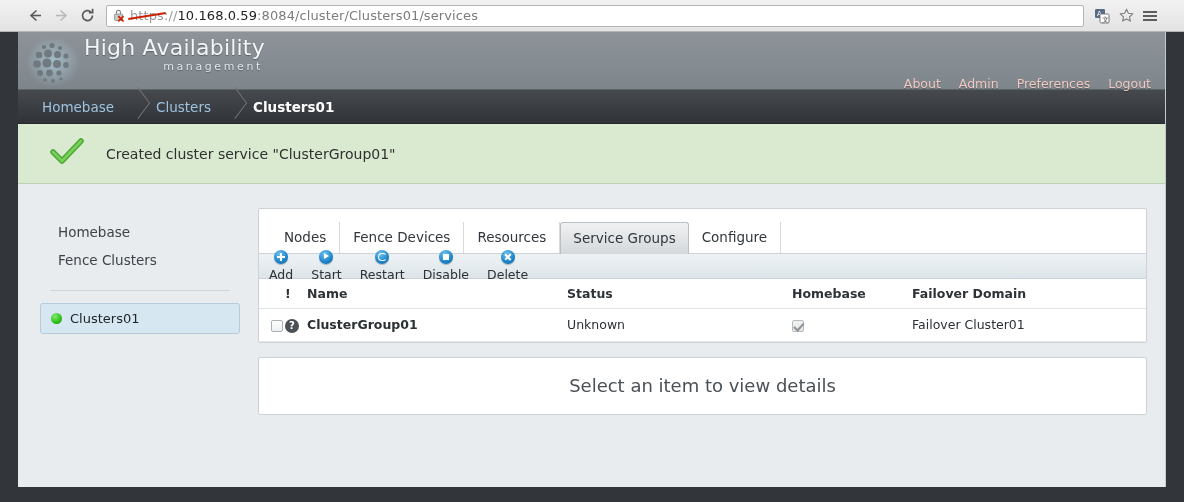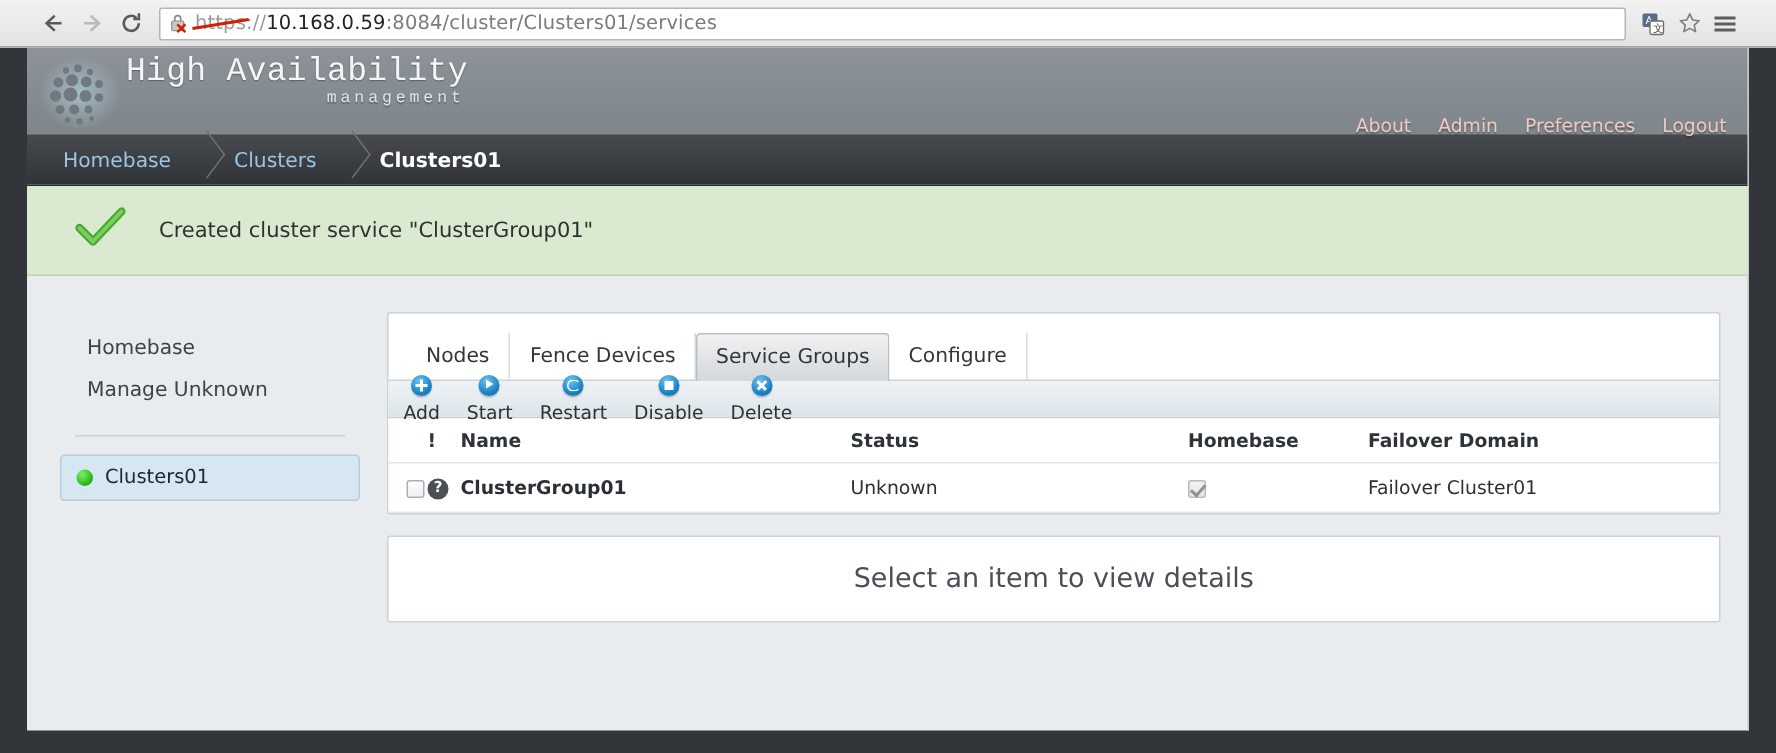--- a/index.html
+++ b/index.html
@@ -52,21 +52,21 @@
     background: #e8ecee; border-right: 1px solid #c5cace;
   }
 
   
   .app-header {
     height: 58px; background: linear-gradient(#8d9398, #7e868c);
     position: relative; border-bottom: 1px solid #5d6468;
   }
   .logo-area { position: absolute; left: 6px; top: 4px; display: flex; align-items: flex-end; }
   .logo-mark { width: 58px; height: 52px; position: relative; }
-  .logo-text { margin-left: 2px; padding-bottom: 15px; font-family: Liberation Mono, monospace; }
+  .logo-text { margin-left: 2px; padding-bottom: 15px; }
   .logo-title {
     font-size: 22px; color: #f3f6f8; letter-spacing: .2px;
     font-weight: 400; line-height: 24px;
     text-shadow: 0 1px 1px rgba(0,0,0,.35);
   }
   .logo-sub {
     font-size: 11px; color: #dfe5e9; letter-spacing: 2.6px;
     text-align: right; padding-right: 2px; line-height: 13px;
     text-shadow: 0 1px 1px rgba(0,0,0,.3);
   }
@@ -332,34 +332,35 @@
           <path d="M3 14 L12 23 L31 3" fill="none" stroke="#79cf5c" stroke-width="2.6" stroke-linecap="round" stroke-linejoin="round"></path>
         </svg>
       </span>
       <span class="alert-text">Created cluster service "ClusterGroup01"</span>
     </div>
 
     <div class="body-wrap">
 
       <div class="sidebar">
         <a href="#" class="side-link">Homebase</a>
-        <a href="#" class="side-link">Manage Unknown</a>
+        <a href="#" class="side-link">Fence Clusters</a>
         <div class="side-div"></div>
         <div class="cluster-item">
           <span class="dot"></span>
           <span class="cluster-name">Clusters01</span>
         </div>
       </div>
 
       <div class="content">
         <div class="panel">
 
           <div class="tabs">
             <div class="tab">Nodes</div>
             <div class="tab">Fence Devices</div>
+            <div class="tab">Resources</div>
             <div class="tab active">Service Groups</div>
             <div class="tab">Configure</div>
           </div>
 
           <div class="toolbar">
             <div class="tb-btn">
               <span class="cicon plus">
                   <i></i>
                   <i></i>
                 </span>

